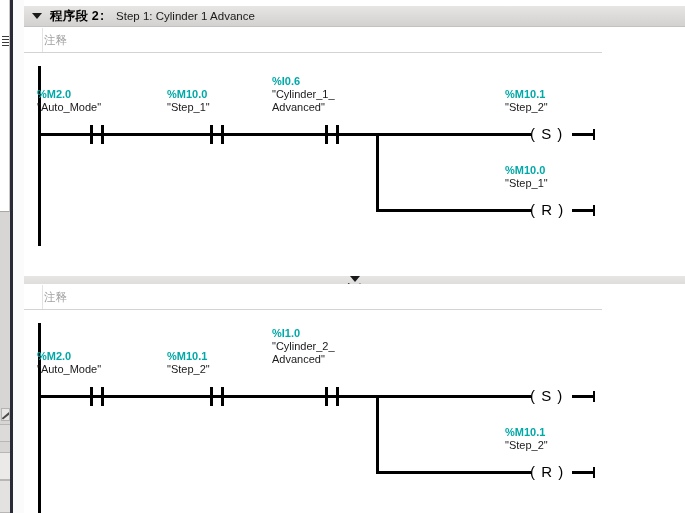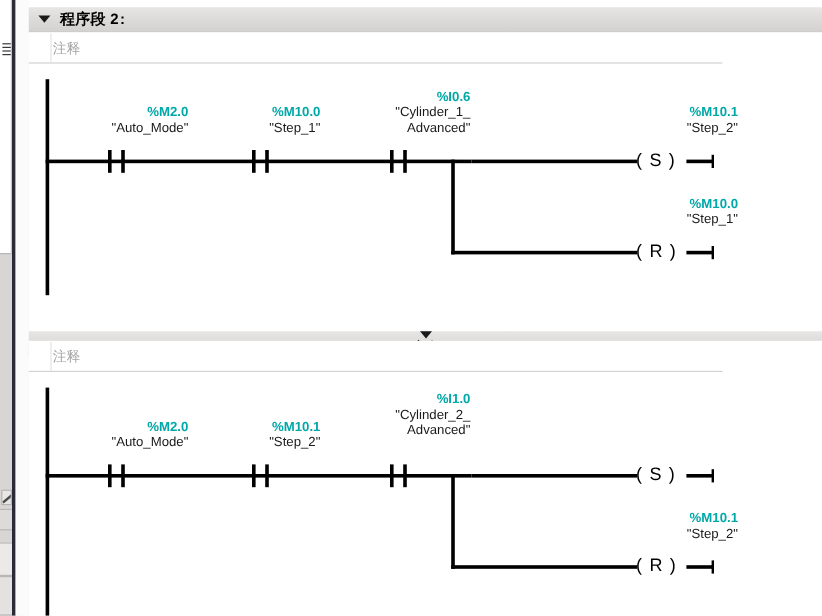--- a/index.html
+++ b/index.html
@@ -213,21 +213,21 @@
     color: #000000;
     letter-spacing: 1px;
     line-height: 1;
     white-space: nowrap;
     font-family: "Liberation Sans", sans-serif;
   }
 
   
   .lbl {
     position: absolute;
-    text-align: right;
+    text-align: left;
     white-space: nowrap;
     line-height: 13px;
   }
   .lbl .addr {
     display: block;
     font-size: 11px;
     font-weight: bold;
     color: #00a8a8;
   }
   .lbl .name {
@@ -262,20 +262,21 @@
 </div>
 
 <div class="page">
 
   <div class="nw-header" style="top:6px;">
     <div class="nw-toggle">
       <div class="tri"></div>
     </div>
     <span class="nw-label">程序段 2</span>
     <span class="nw-colon">:</span>
+    <span class="nw-title">Step 1: Cylinder 1 Advance</span>
   </div>
 
   <div class="nw-comment" style="top:27px;">
     <div class="comment-vline"></div>
     <div class="comment-text">注释</div>
     <div class="comment-rule"></div>
   </div>
 
   <div class="rungs">
 

